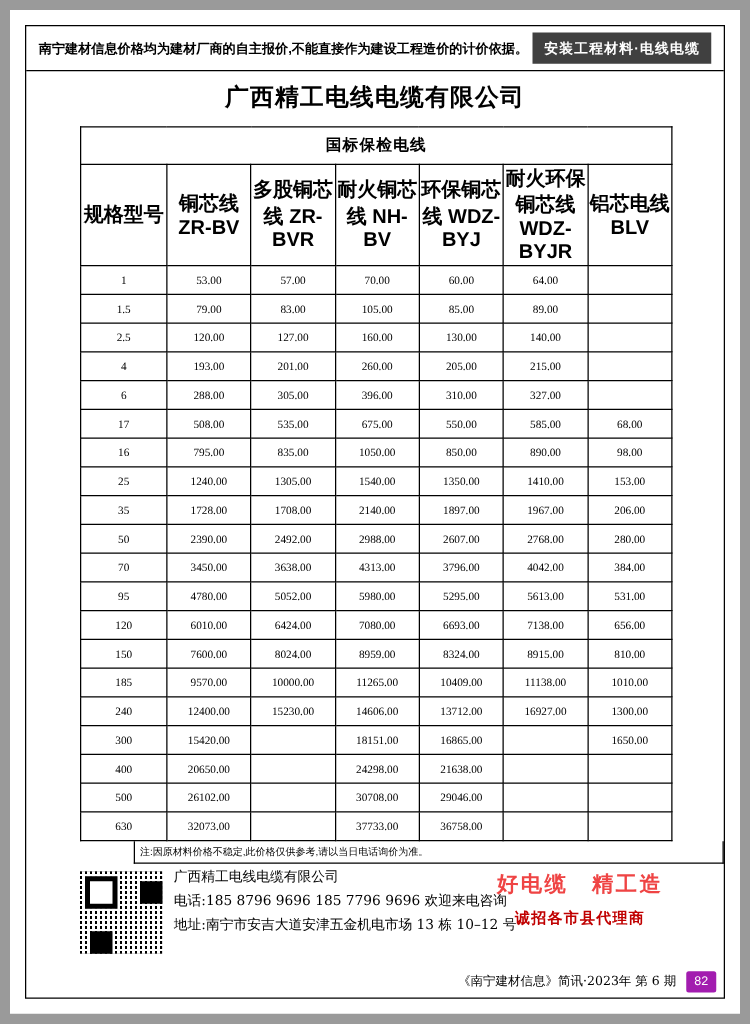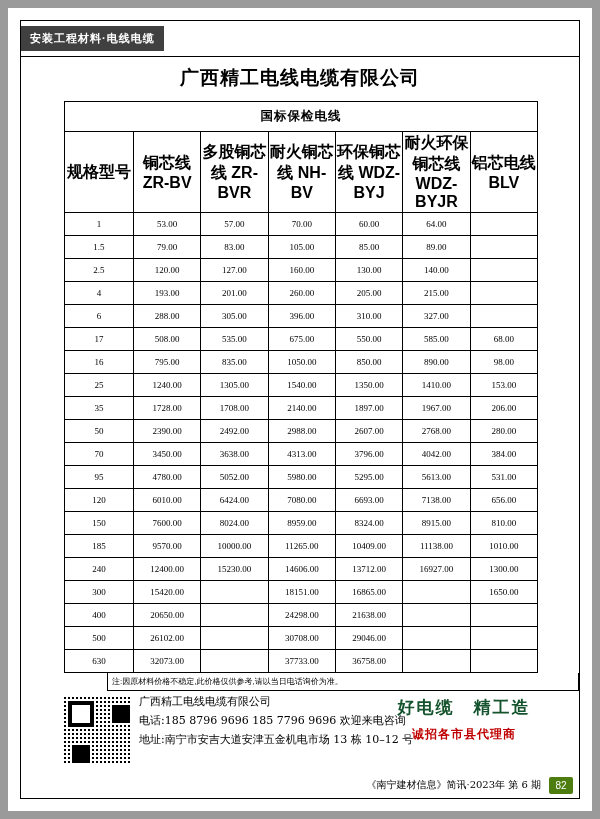--- a/index.html
+++ b/index.html
@@ -120,55 +120,56 @@
     font-size:11px;line-height:19px;color:#000;
     font-family:"DejaVu Serif","Liberation Serif",serif;
   }
   .contact .ln{display:block;white-space:nowrap;}
   .slogan{
     position:absolute;right:40px;top:6px;
     width:150px;text-align:center;
   }
   .slogan .big{
     display:block;
-    font-size:17px;font-weight:bold;color:#14532d;
+    font-size:17px;font-weight:bold;color:#ef4444;
     font-family:Liberation Mono, monospace;
     letter-spacing:2px;
   }
   .slogan .small{
     display:block;margin-top:7px;
     font-size:12px;color:#c00000;font-weight:bold;
     font-family:Liberation Sans, sans-serif;
     letter-spacing:1px;
   }
   
   .pagebar{
     position:absolute;right:0;bottom:0;height:26px;
     left:0;
     display:flex;align-items:center;justify-content:flex-end;
   }
   .pagebar .issue{
     font-size:10px;color:#000;margin-right:8px;
     font-family:"DejaVu Serif","Liberation Serif",serif;
   }
   .pagebar .pagenum{
-    background:#4d7c0f;color:#fff;
+    background:#a21caf;color:#fff;
     font-size:10px;
     width:24px;height:17px;line-height:17px;text-align:center;
     margin-right:6px;
     border-radius:2px;
   }
 </style>
 </head>
 <body>
 
 <div class="page">
   <div class="inner">
 
     <div class="banner">
+      <div class="banner-note">南宁建材信息价格均为建材厂商的自主报价,不能直接作为建设工程造价的计价依据。</div>
       <div class="banner-tag">安装工程材料·电线电缆</div>
     </div>
 
     <div class="company-title">广西精工电线电缆有限公司</div>
 
     <div class="table-wrap">
       <table>
         <colgroup>
           <col class="c0">
             <col class="c1">

